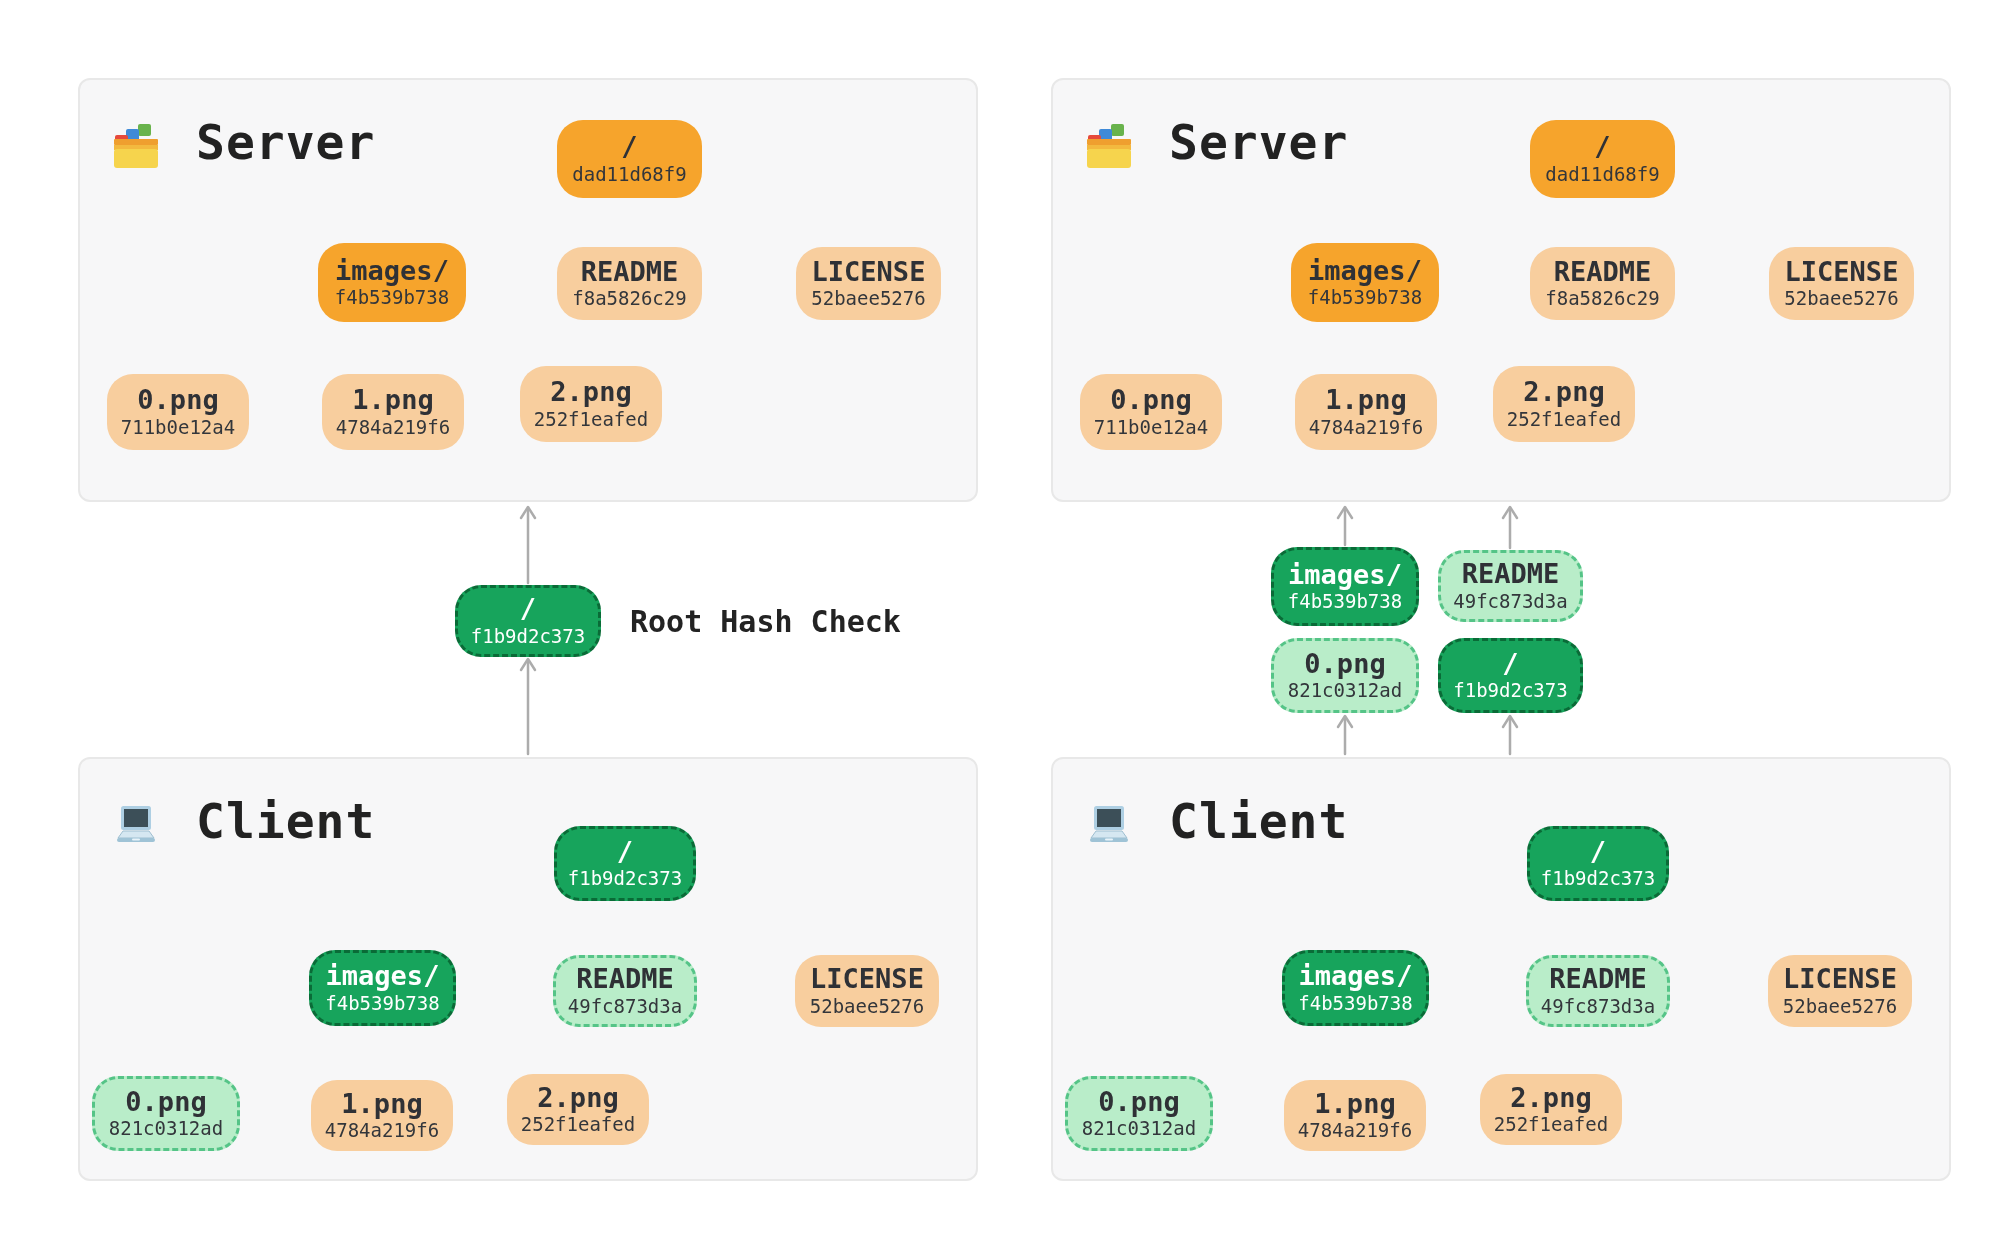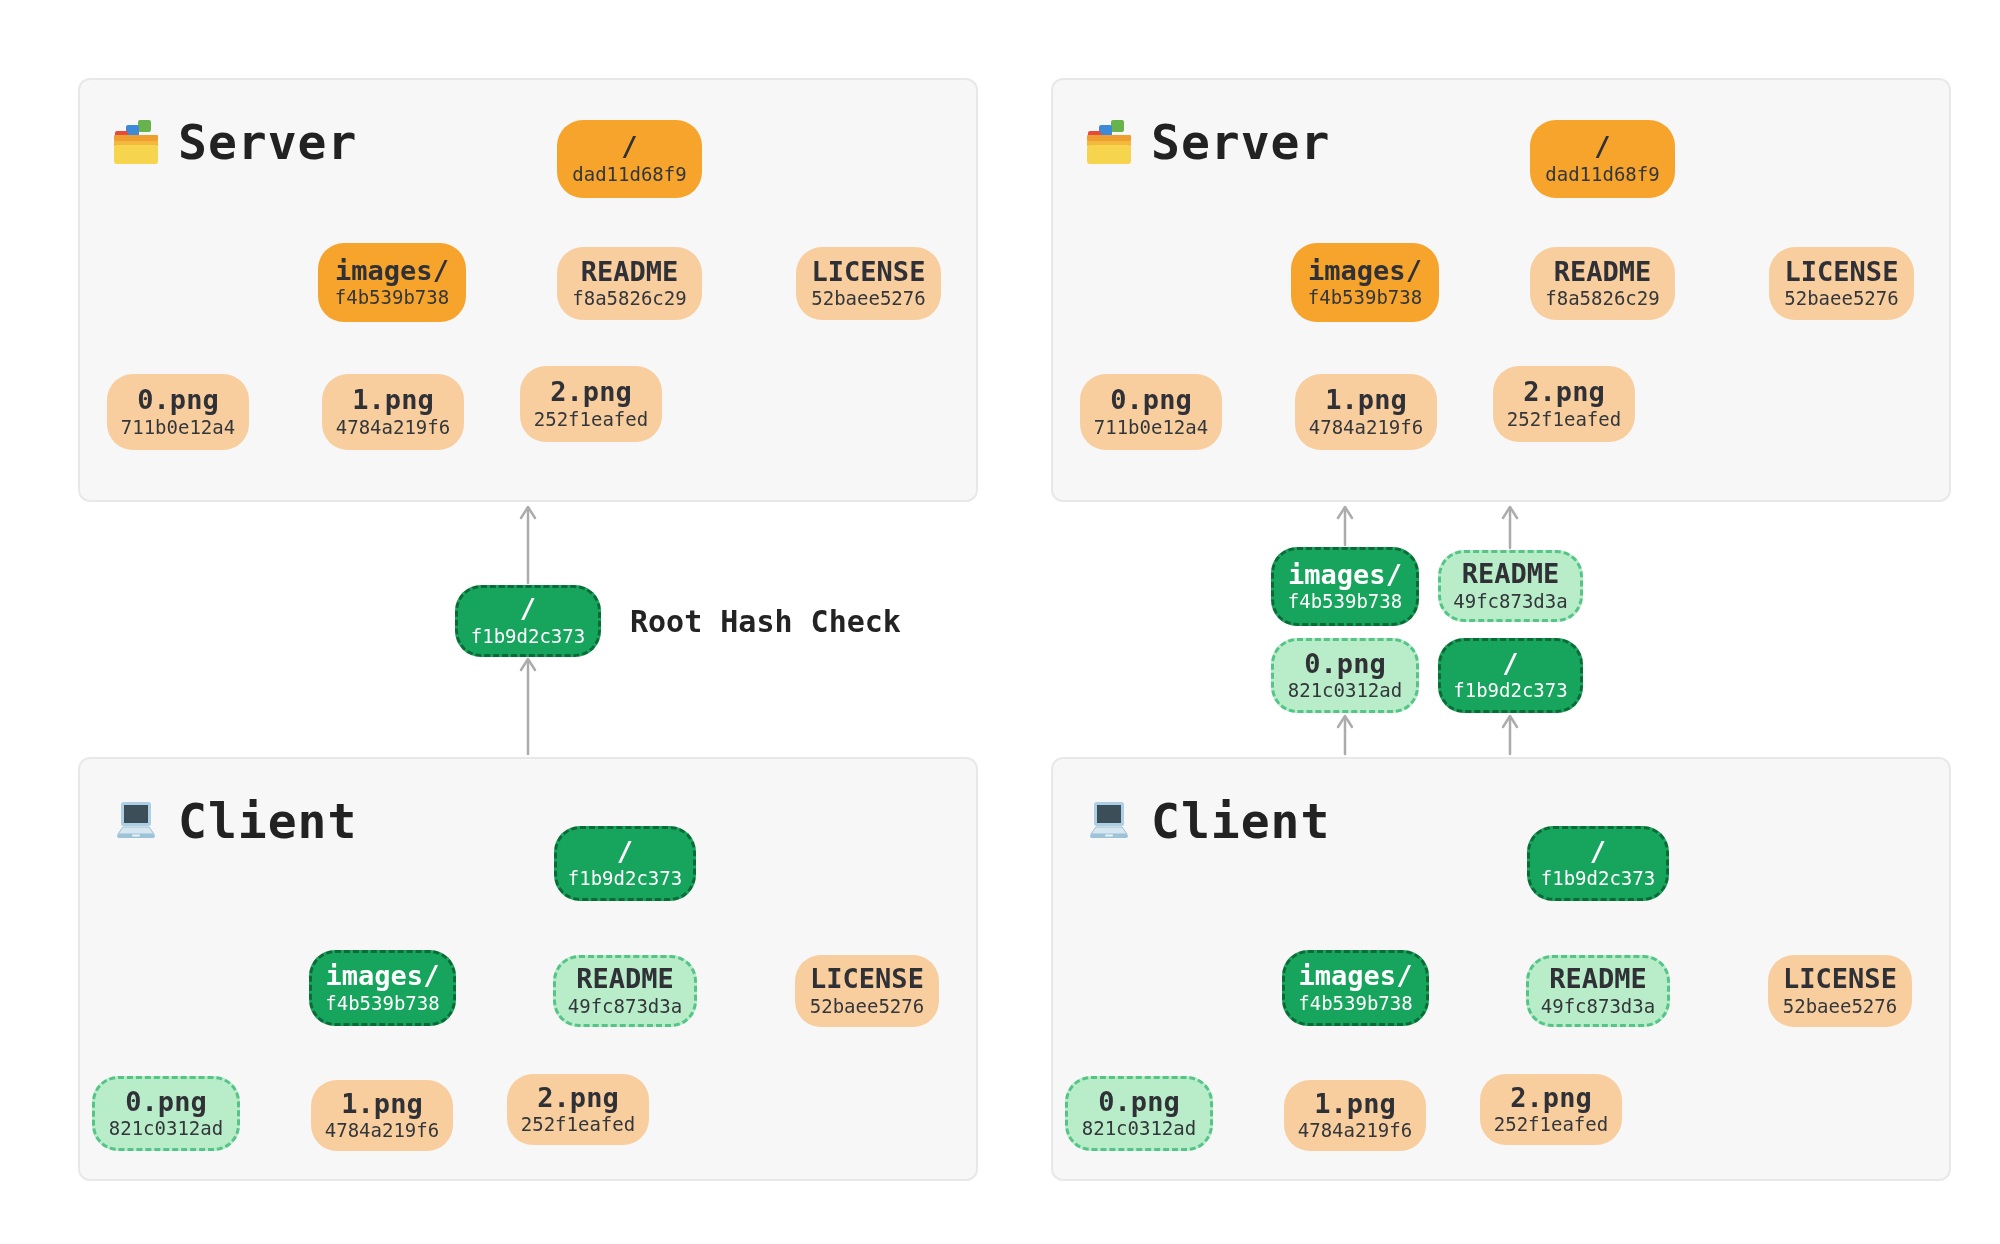--- a/index.html
+++ b/index.html
@@ -1,21 +1,21 @@
 <!DOCTYPE html>
 <html><head>
 <meta charset="utf-8">
 <style>
   html,body{margin:0;padding:0;background:#ffffff;}
   body{font-family:"DejaVu Sans Mono","Liberation Mono",monospace;color:#2f3136;}
   #stage{position:relative;width:2000px;height:1244px;background:#ffffff;overflow:hidden;}
 
   .panel{position:absolute;width:900px;height:424px;background:#f7f7f8;
          border:2px solid #e8e8e8;border-radius:12px;box-sizing:border-box;}
-  .panel-header{position:absolute;left:32px;top:34px;display:flex;align-items:center;gap:18px;}
+  .panel-header{position:absolute;left:32px;top:34px;display:flex;align-items:flex-end;gap:36px;}
   .panel-title{font-size:48px;font-weight:bold;color:#222;letter-spacing:1px;}
 
   .node{position:absolute;display:flex;flex-direction:column;align-items:center;justify-content:center;
         border-radius:26px;box-sizing:border-box;gap:3px;}
   .nname{font-size:27px;font-weight:bold;line-height:1.05;color:#2f3136;white-space:nowrap;}
   .nhash{font-size:19px;line-height:1.05;color:#33363b;white-space:nowrap;}
 
   .t-orange{background:#f6a42c;}
   .t-peach{background:#f8ce9e;}
   .t-green{background:#17a45c;border:3.5px dashed #0a6b37;}

